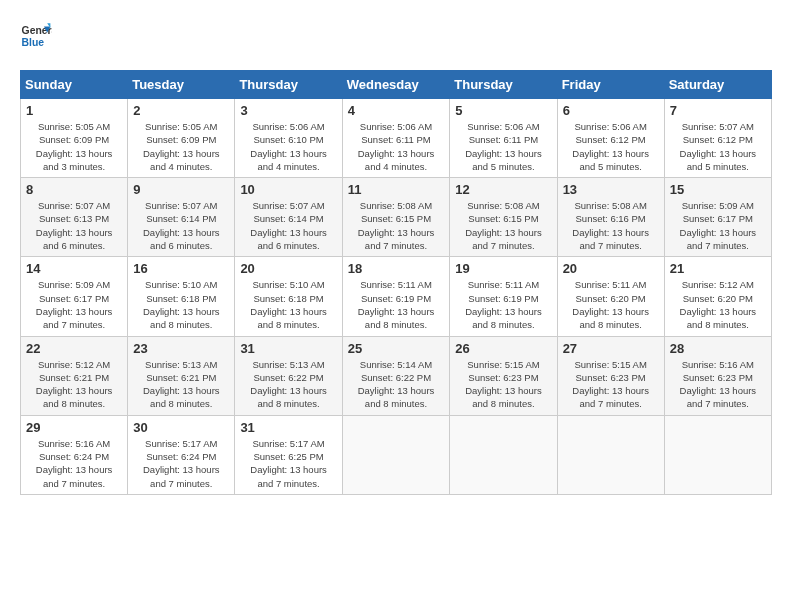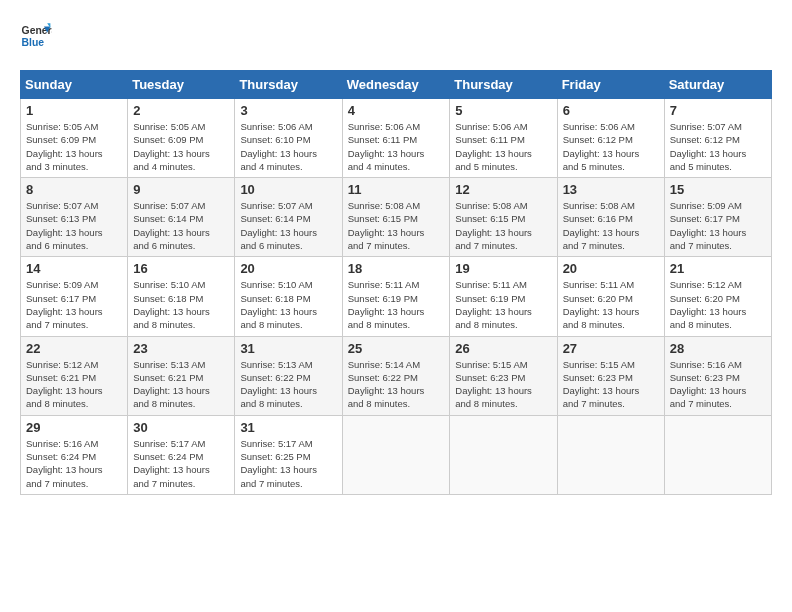--- a/index.html
+++ b/index.html
@@ -68,20 +68,21 @@
       font-size: 13px;
       font-weight: bold;
       color: #333;
       display: block;
       margin-bottom: 2px;
     }
     .day-info {
       font-size: 9.5px;
       color: #444;
       line-height: 1.4;
+      text-align: center;
     }
     .empty-cell {
       background: #f9f9f9 !important;
     }
   </style>
 </head>
 <body>
 
 <div class="header">
   <div class="logo">

